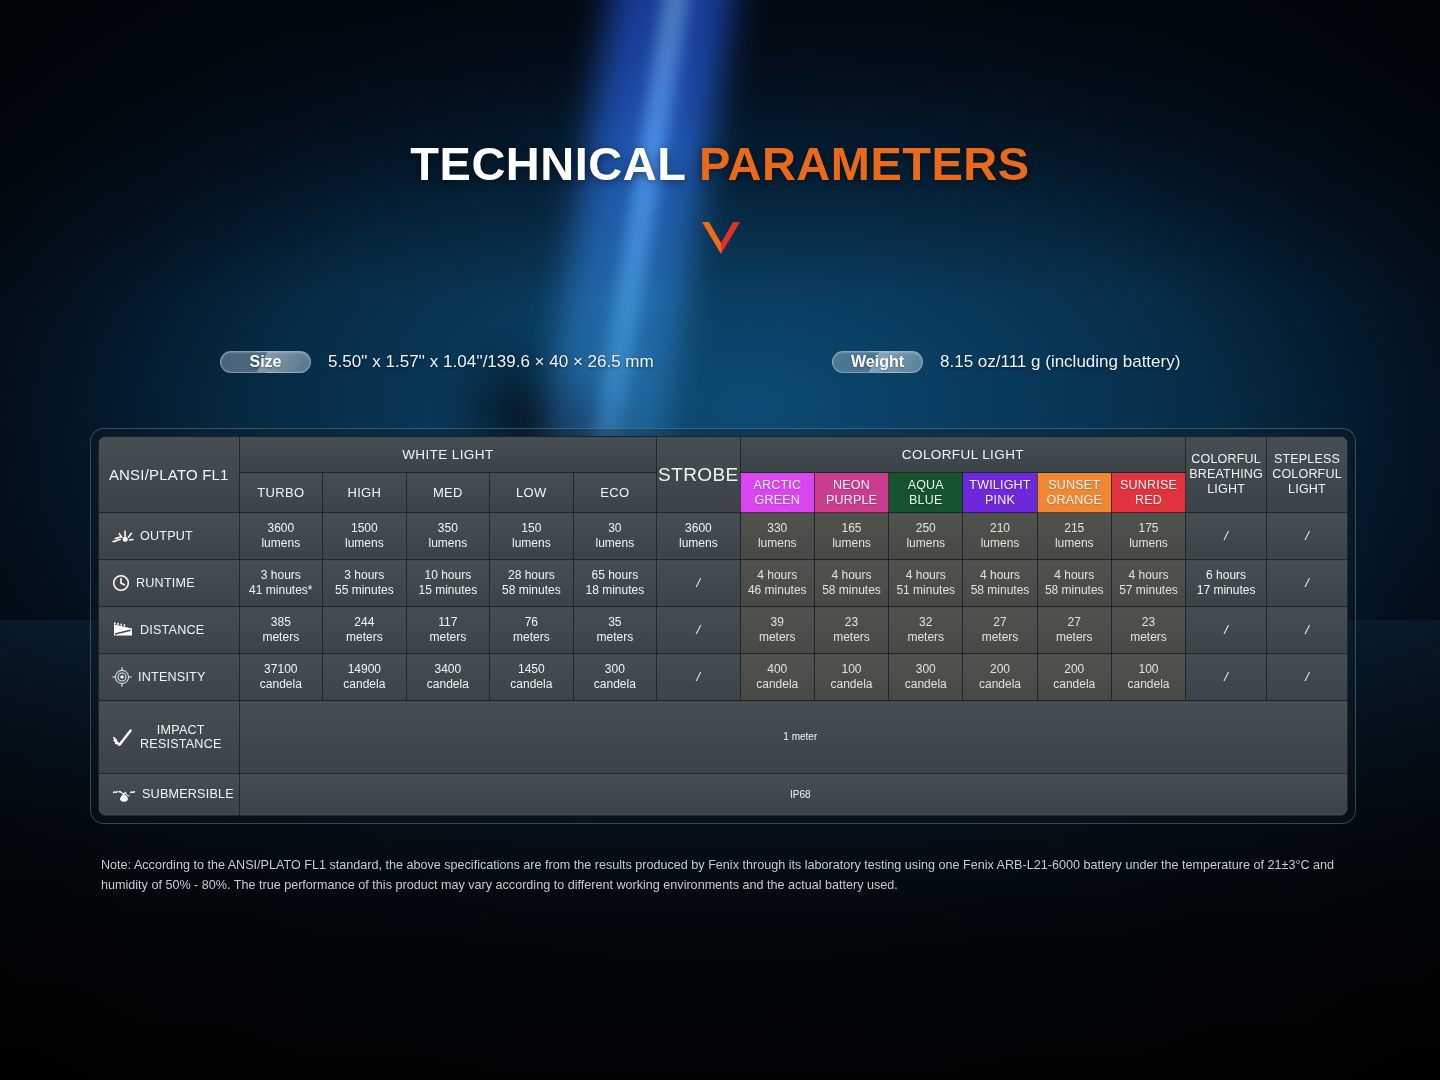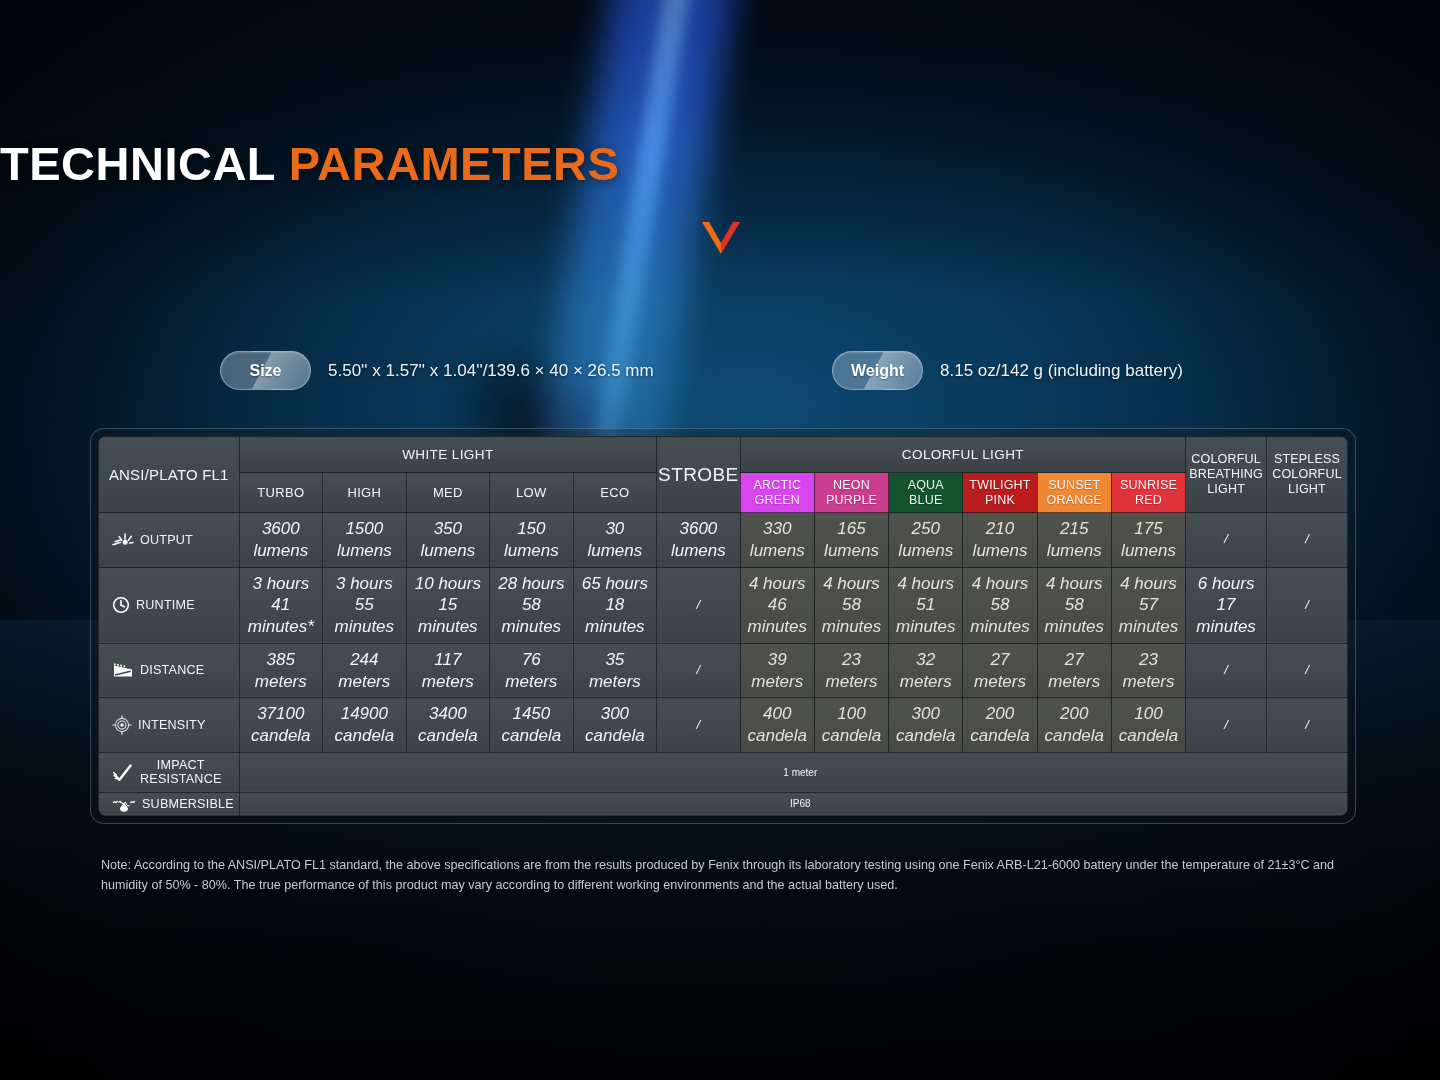--- a/index.html
+++ b/index.html
@@ -78,21 +78,21 @@
     position: absolute; inset: 0;
     background: radial-gradient(ellipse 1100px 760px at 50% 46%, rgba(0,0,0,0) 46%, rgba(0,0,0,.46) 82%, rgba(0,0,0,.78) 100%);
   }
 
   
   .content { position: absolute; inset: 0; }
 
   .page-title {
     position: absolute;
     top: 136px; left: 0; width: 1440px;
-    text-align: left;
+    text-align: center;
     font-size: 47px;
     font-weight: bold;
     letter-spacing: .5px;
     color: #ffffff;
     text-shadow: 0 2px 10px rgba(0,0,0,.5);
     white-space: nowrap;
   }
   .page-title .accent { color: #ea6a1b; }
 
   .chevron {
@@ -102,21 +102,21 @@
   }
 
   
   .specbar { position: absolute; top: 351px; left: 220px; width: 1040px; height: 40px; }
 
   .spec-group { position: absolute; display: flex; align-items: center; }
   .spec-group.size   { left: 0px; }
   .spec-group.weight { left: 612px; }
 
   .pill {
-    width: 91px; height: 39px;
+    width: 91px; height: 22px;
     border-radius: 20px;
     background: linear-gradient(118deg, rgba(176,196,214,.40) 0%, rgba(176,196,214,.40) 46%, rgba(226,238,248,.58) 47%, rgba(186,206,224,.44) 100%);
     border: 1px solid rgba(205,225,240,.42);
     display: flex; align-items: center; justify-content: center;
     box-shadow: inset 0 1px 2px rgba(255,255,255,.22);
   }
   .pill-label {
     font-size: 16px; font-weight: bold; color: #ffffff;
     text-shadow: 0 1px 2px rgba(0,0,0,.38);
   }
@@ -206,25 +206,24 @@
     padding-left: 13px;
     font-size: 12.6px;
     font-weight: bold;
     letter-spacing: .2px;
     white-space: nowrap;
   }
   .row-label .lbl-inner { display: flex; align-items: center; gap: 6px; }
   .row-label .lbl-text { line-height: 1.12; }
 
   td.cell {
-    font-size: 17px;
+    font-size: 12px;
     line-height: 1.28;
     padding: 5px 2px;
     height: 47px;
-    font-style: italic;
   }
   td.cell .num { display: block; }
   td.cell .unit { display: block; }
   td.slash { font-size: 13px; font-style: italic; color: #e7ecef; }
 
   td.span-cell {
     text-align: left;
     padding-left: 14px;
     font-size: 10px;
     background: linear-gradient(180deg, #434c50 0%, #3a4246 100%);
@@ -285,21 +284,21 @@
     <div class="spec-group size">
       <div class="pill">
         <span class="pill-label">Size</span>
       </div>
       <div class="spec-value">5.50'' x 1.57'' x 1.04''/139.6 × 40 × 26.5 mm</div>
     </div>
     <div class="spec-group weight">
       <div class="pill">
         <span class="pill-label">Weight</span>
       </div>
-      <div class="spec-value">8.15 oz/142 g (including battery)</div>
+      <div class="spec-value">8.15 oz/111 g (including battery)</div>
     </div>
   </div>
 
   <div class="table-frame">
     <table class="spec">
       <colgroup>
         <col style="width:10.6%">
           <col style="width:6.3%">
           <col style="width:6.3%">
           <col style="width:6.3%">
@@ -332,21 +331,21 @@
 
       <tr>
         <th class="hdr-mode">TURBO</th>
         <th class="hdr-mode">HIGH</th>
         <th class="hdr-mode">MED</th>
         <th class="hdr-mode">LOW</th>
         <th class="hdr-mode">ECO</th>
         <th class="swatch" style="background: #d946ef;"><span class="ml">ARCTIC<br>GREEN</span></th>
         <th class="swatch" style="background: rgb(202, 60, 142);"><span class="ml">NEON<br>PURPLE</span></th>
         <th class="swatch" style="background: #14532d;"><span class="ml">AQUA<br>BLUE</span></th>
-        <th class="swatch" style="background: #b91c1c; margin-left: 46px;"><span class="ml">TWILIGHT<br>PINK</span></th>
+        <th class="swatch" style="background: #6d28d9; margin-left: 46px;"><span class="ml">TWILIGHT<br>PINK</span></th>
         <th class="swatch" style="background: rgb(239, 135, 51);"><span class="ml">SUNSET<br>ORANGE</span></th>
         <th class="swatch" style="background: rgb(224, 51, 60);"><span class="ml">SUNRISE<br>RED</span></th>
       </tr>
 
       <tr>
         <td class="row-label">
           <span class="lbl-inner">
             <span>
               <svg width="22" height="17" viewBox="0 0 22 17">
                 <g stroke="#fff" stroke-width="1.5" stroke-linecap="round" fill="none">

